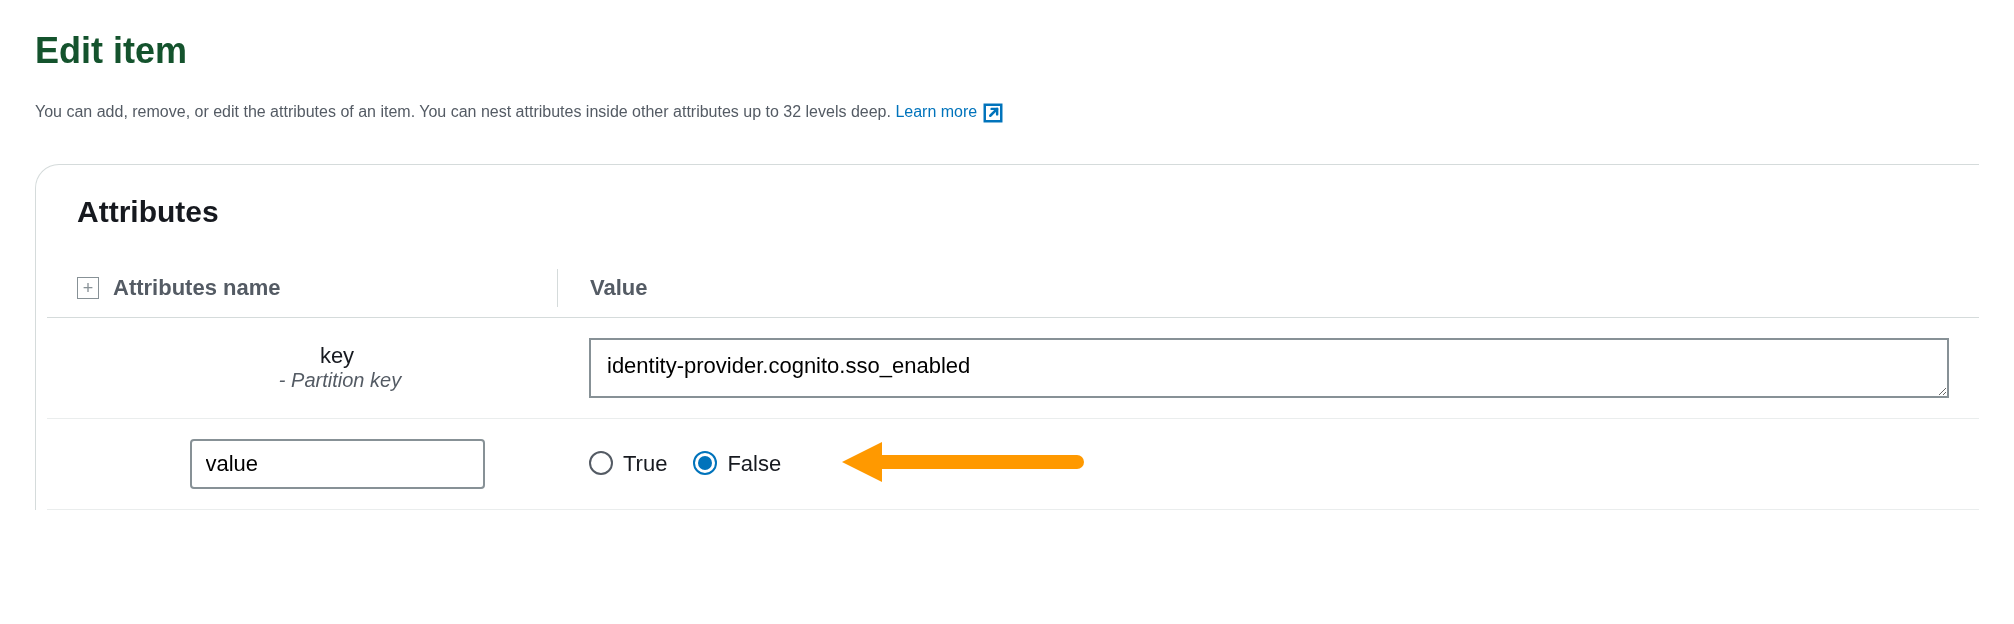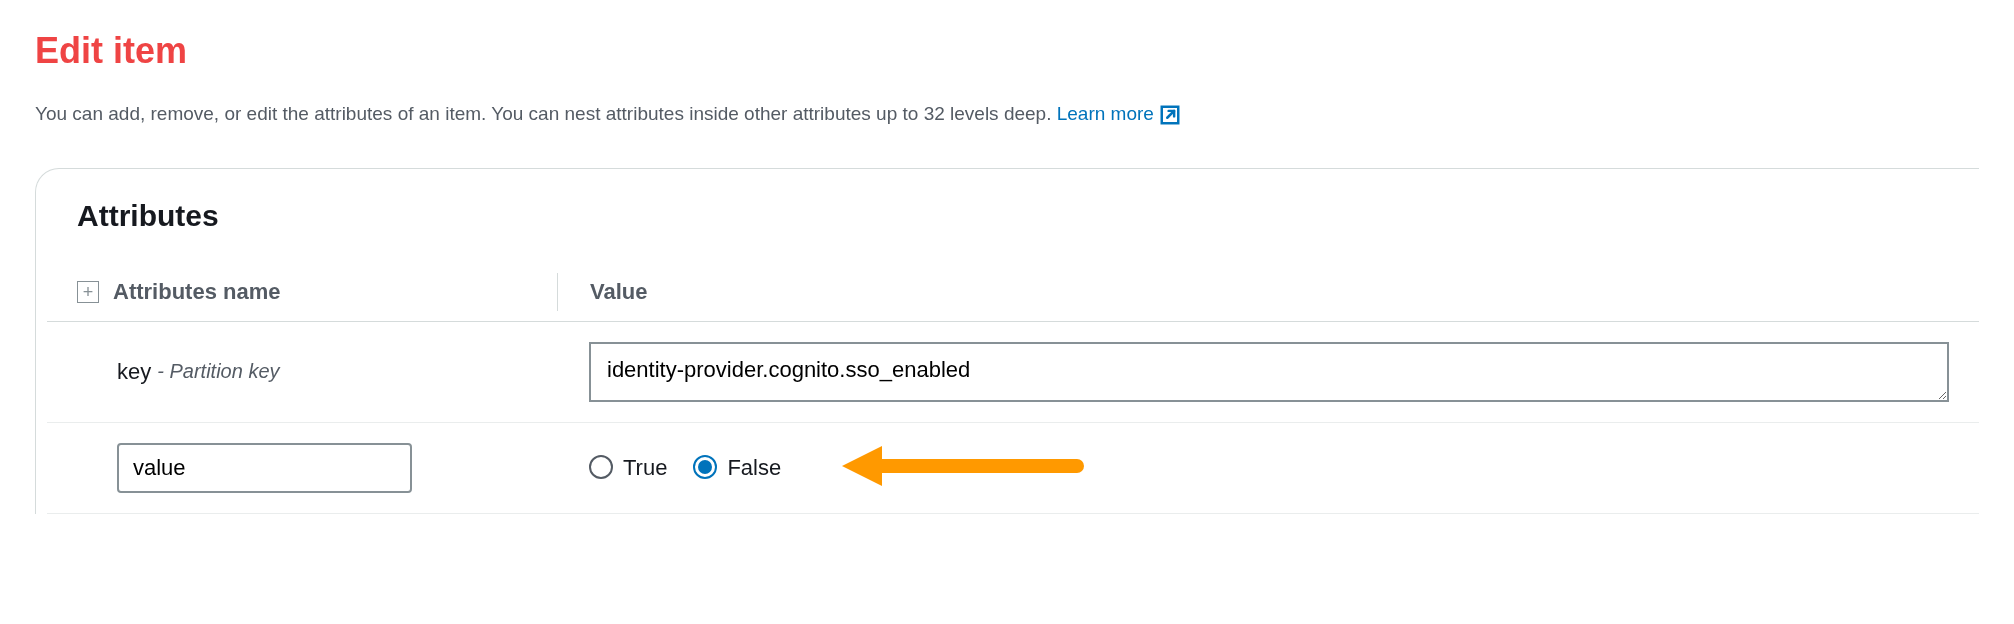--- a/index.html
+++ b/index.html
@@ -10,25 +10,25 @@
     body {
       font-family: "Amazon Ember", "Helvetica Neue", Arial, sans-serif;
       background: #ffffff;
       color: #16191f;
       padding: 30px 35px;
       width: 2014px;
     }
     .page-title {
       font-size: 36px;
       font-weight: 700;
-      color: #ef4444;
+      color: #14532d;
       margin-bottom: 10px;
     }
     .page-subtitle {
-      font-size: 19px;
+      font-size: 16px;
       color: #545b64;
       line-height: 1.4;
       margin-bottom: 40px;
       margin-top: 29px;
     }
     .learn-more-link {
       color: #0073bb;
       text-decoration: none;
       display: inline-flex;
       align-items: center;
@@ -100,20 +100,21 @@
       padding: 20px 30px;
       align-items: center;
       min-height: 90px;
     }
     .row-name-cell {
       width: 480px;
       display: flex;
       align-items: center;
       font-size: 22px;
       padding-left: 40px;
+      flex-direction: column;
     }
     .row-value-cell {
       flex: 1;
       padding-left: 32px;
       display: flex;
       align-items: center;
       gap: 30px;
       position: relative;
     }
     .attr-label {

